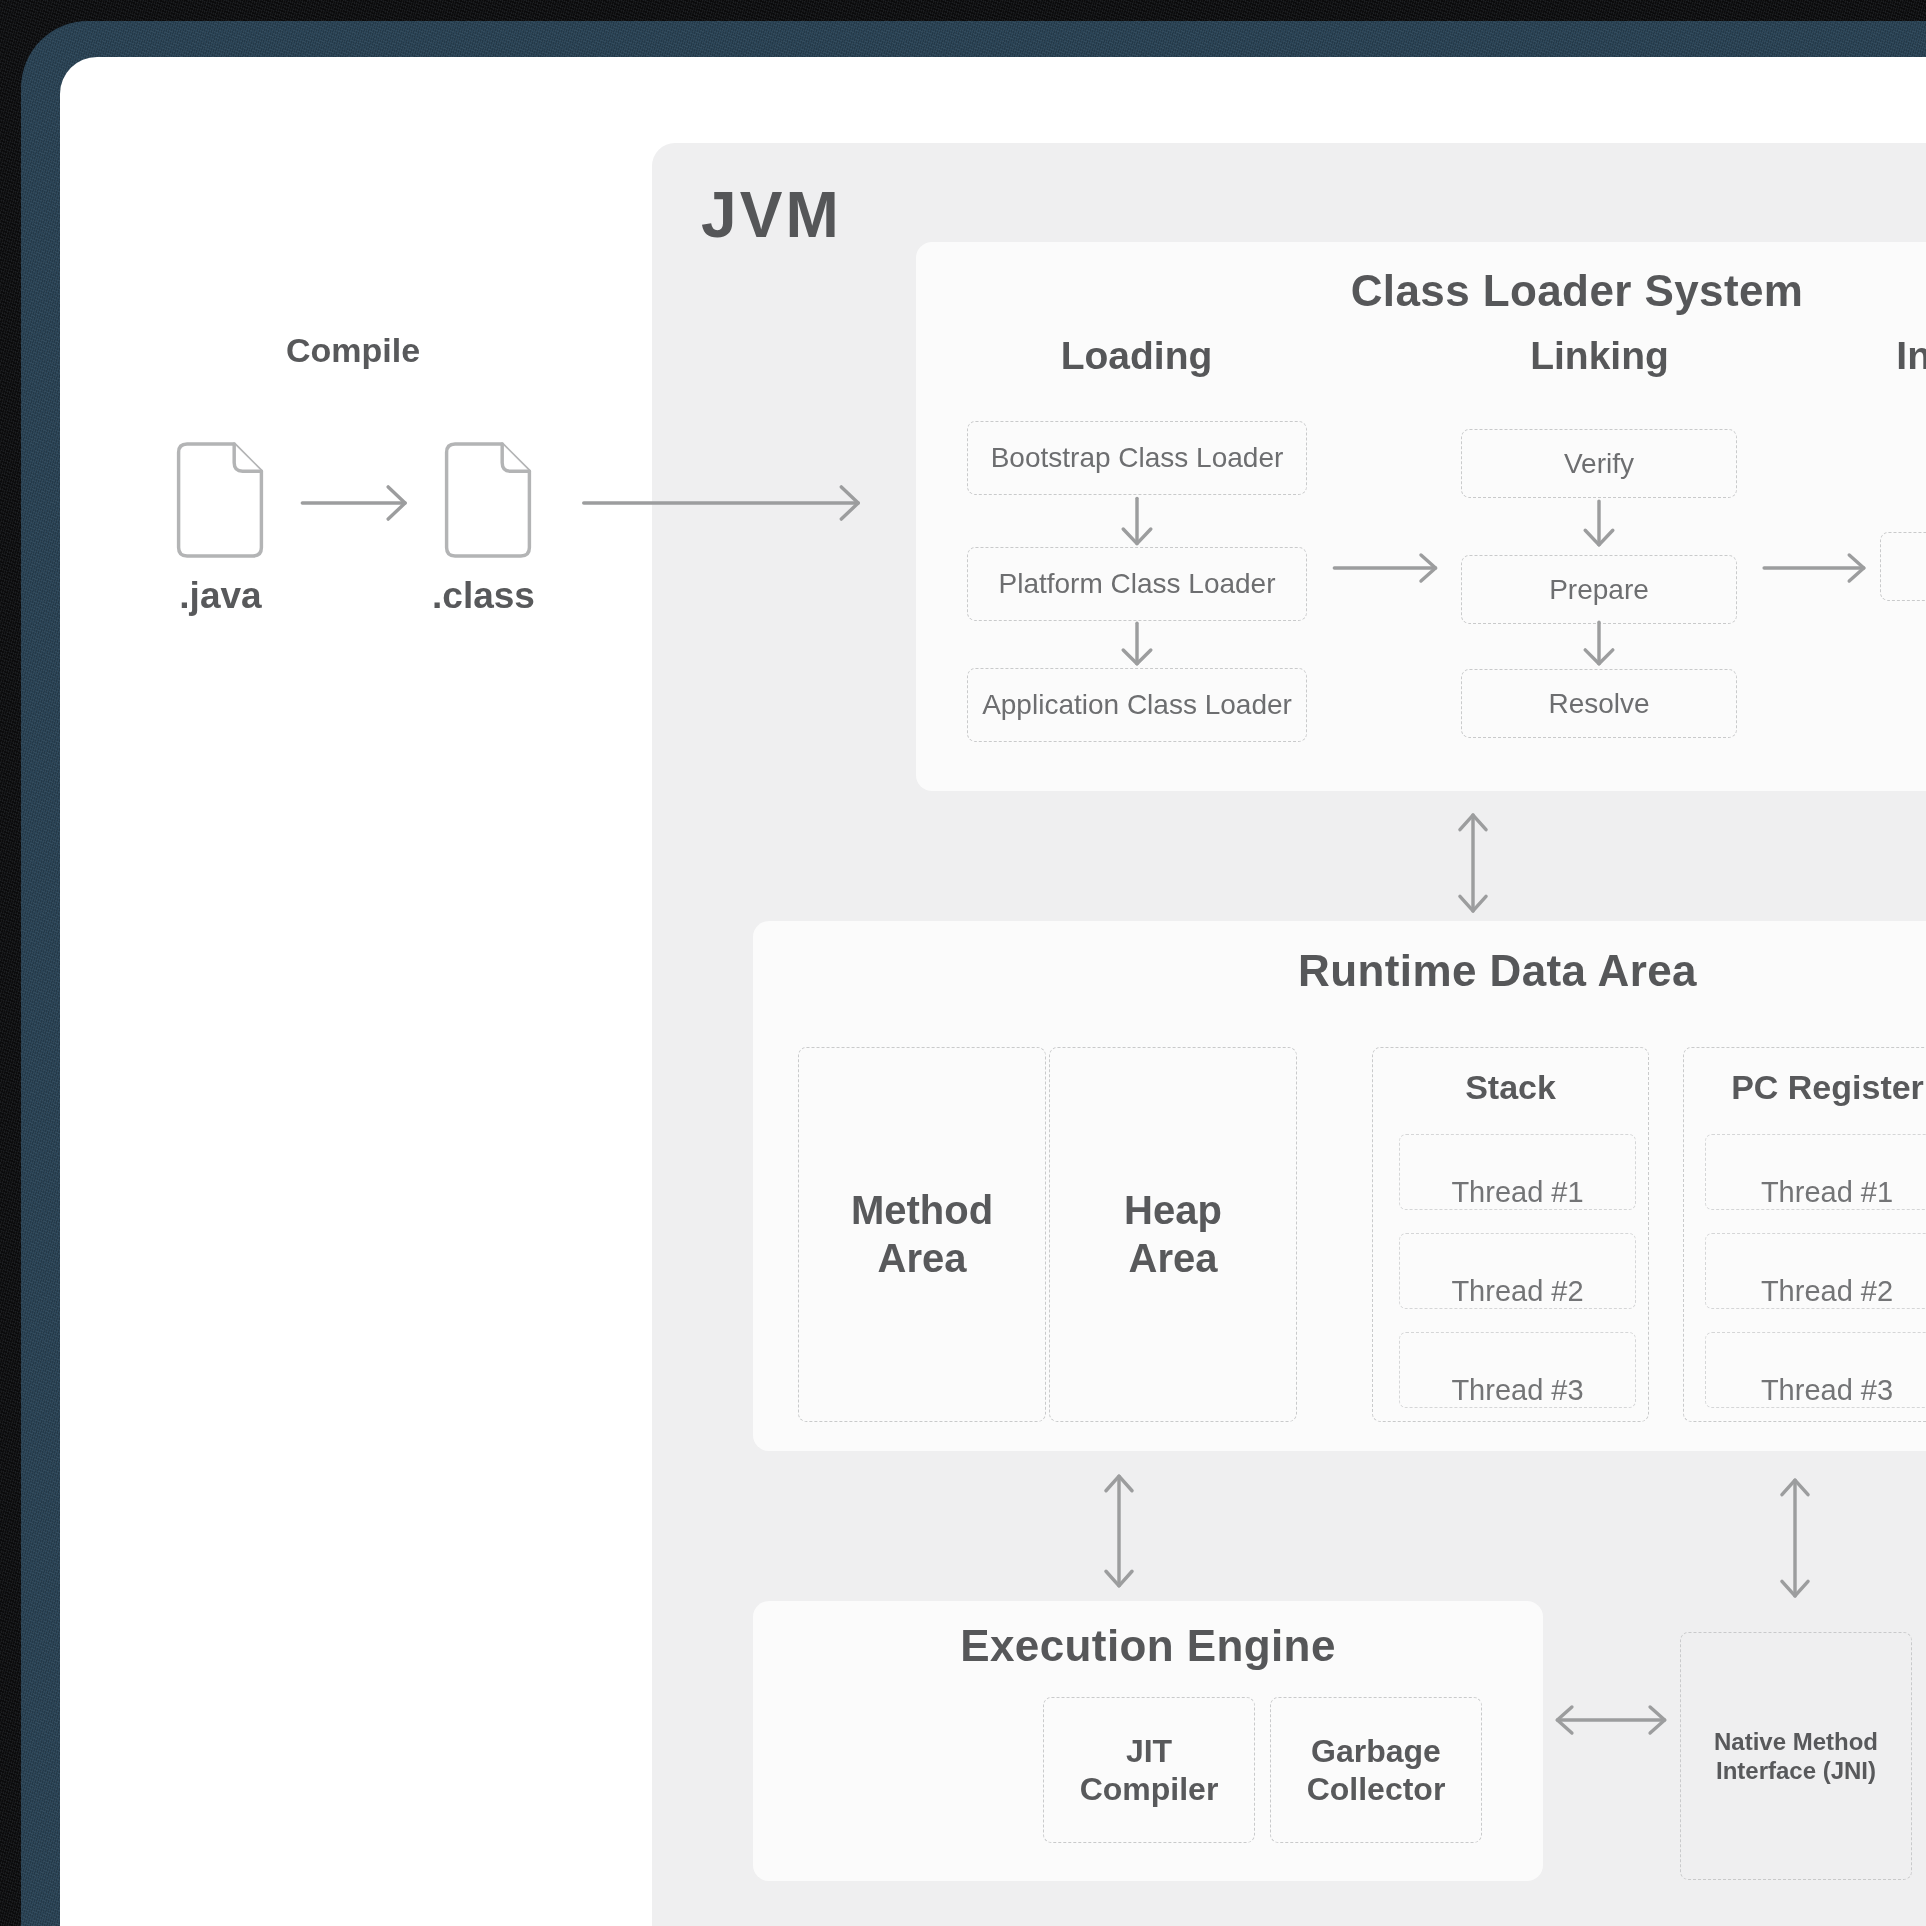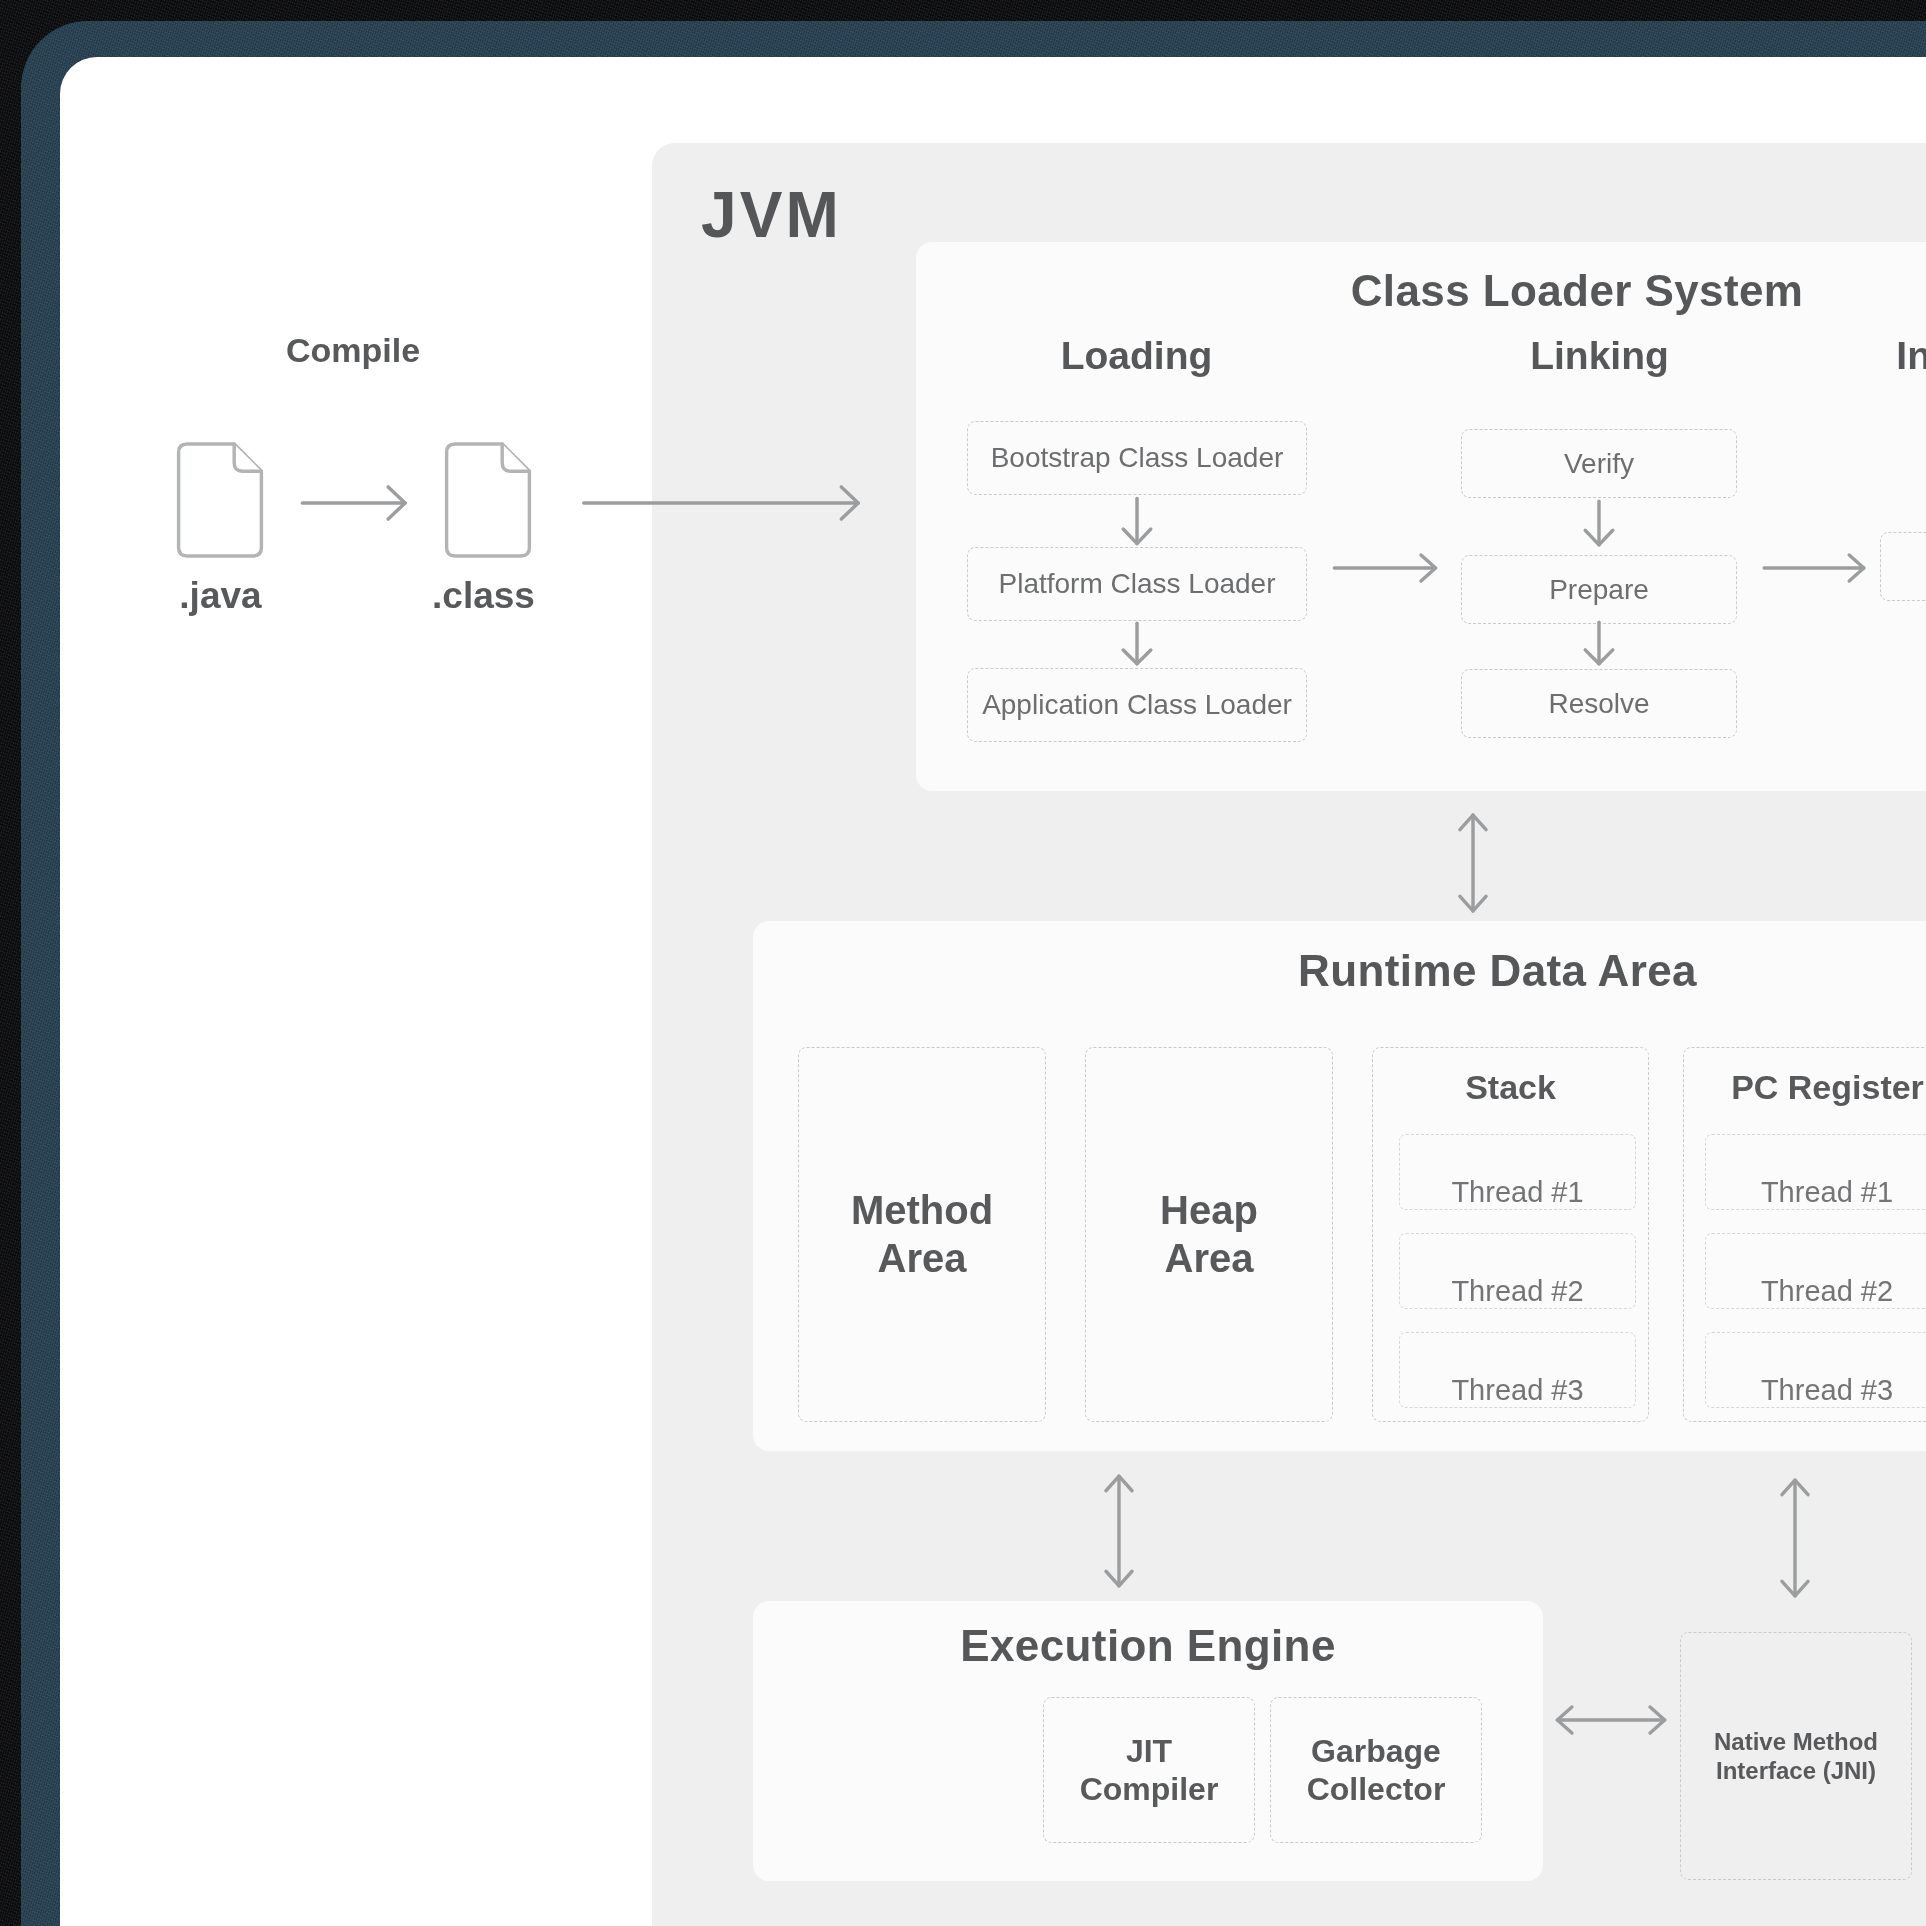--- a/index.html
+++ b/index.html
@@ -165,21 +165,21 @@
     <polyline points="26,48 60,10 94,48"></polyline>
     <polyline points="26,222 60,260 94,222"></polyline>
   </svg>
 
   <div class="section-panel" style="left:753px;top:921px;width:1489px;height:530px"></div>
   <div class="section-title" style="left:753px;top:946px;width:1489px">Runtime Data Area</div>
 
   <div class="dash-box" style="left:798px;top:1047px;width:248px;height:375px">
     <span class="lbl-area" style="width:154px">Method Area</span>
   </div>
-  <div class="dash-box" style="left:1085px;top:1047px;width:248px;height:375px">
+  <div class="dash-box" style="left:1049px;top:1047px;width:248px;height:375px">
     <span class="lbl-area" style="width:127px">Heap Area</span>
   </div>
 
   <div class="dash-box top-align" style="left:1372px;top:1047px;width:277px;height:375px"></div>
   <div class="lbl-inner-title abs" style="left:1372px;top:1068px;width:277px">Stack</div>
   <div class="thread-box" style="left:1399px;top:1134px;width:237px;height:76px">
     <span class="lbl-thread">Thread #1</span>
   </div>
   <div class="thread-box" style="left:1399px;top:1233px;width:237px;height:76px">
     <span class="lbl-thread">Thread #2</span>

